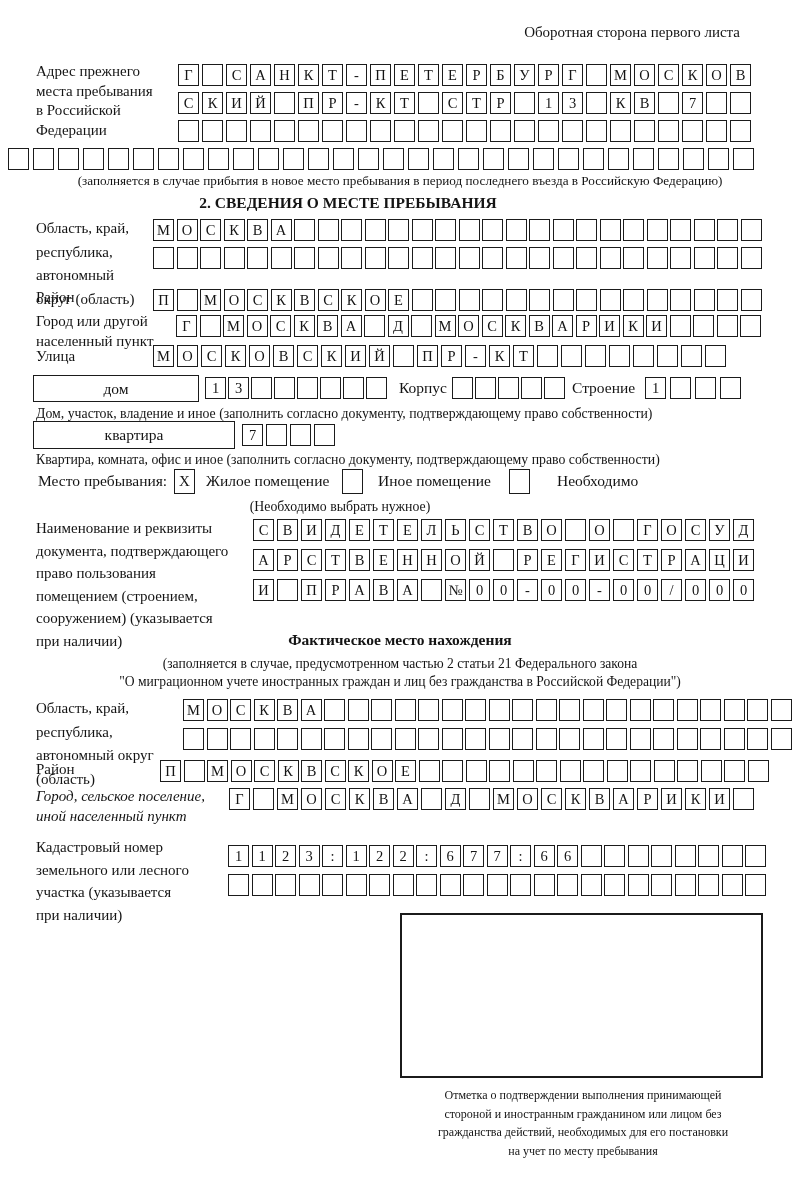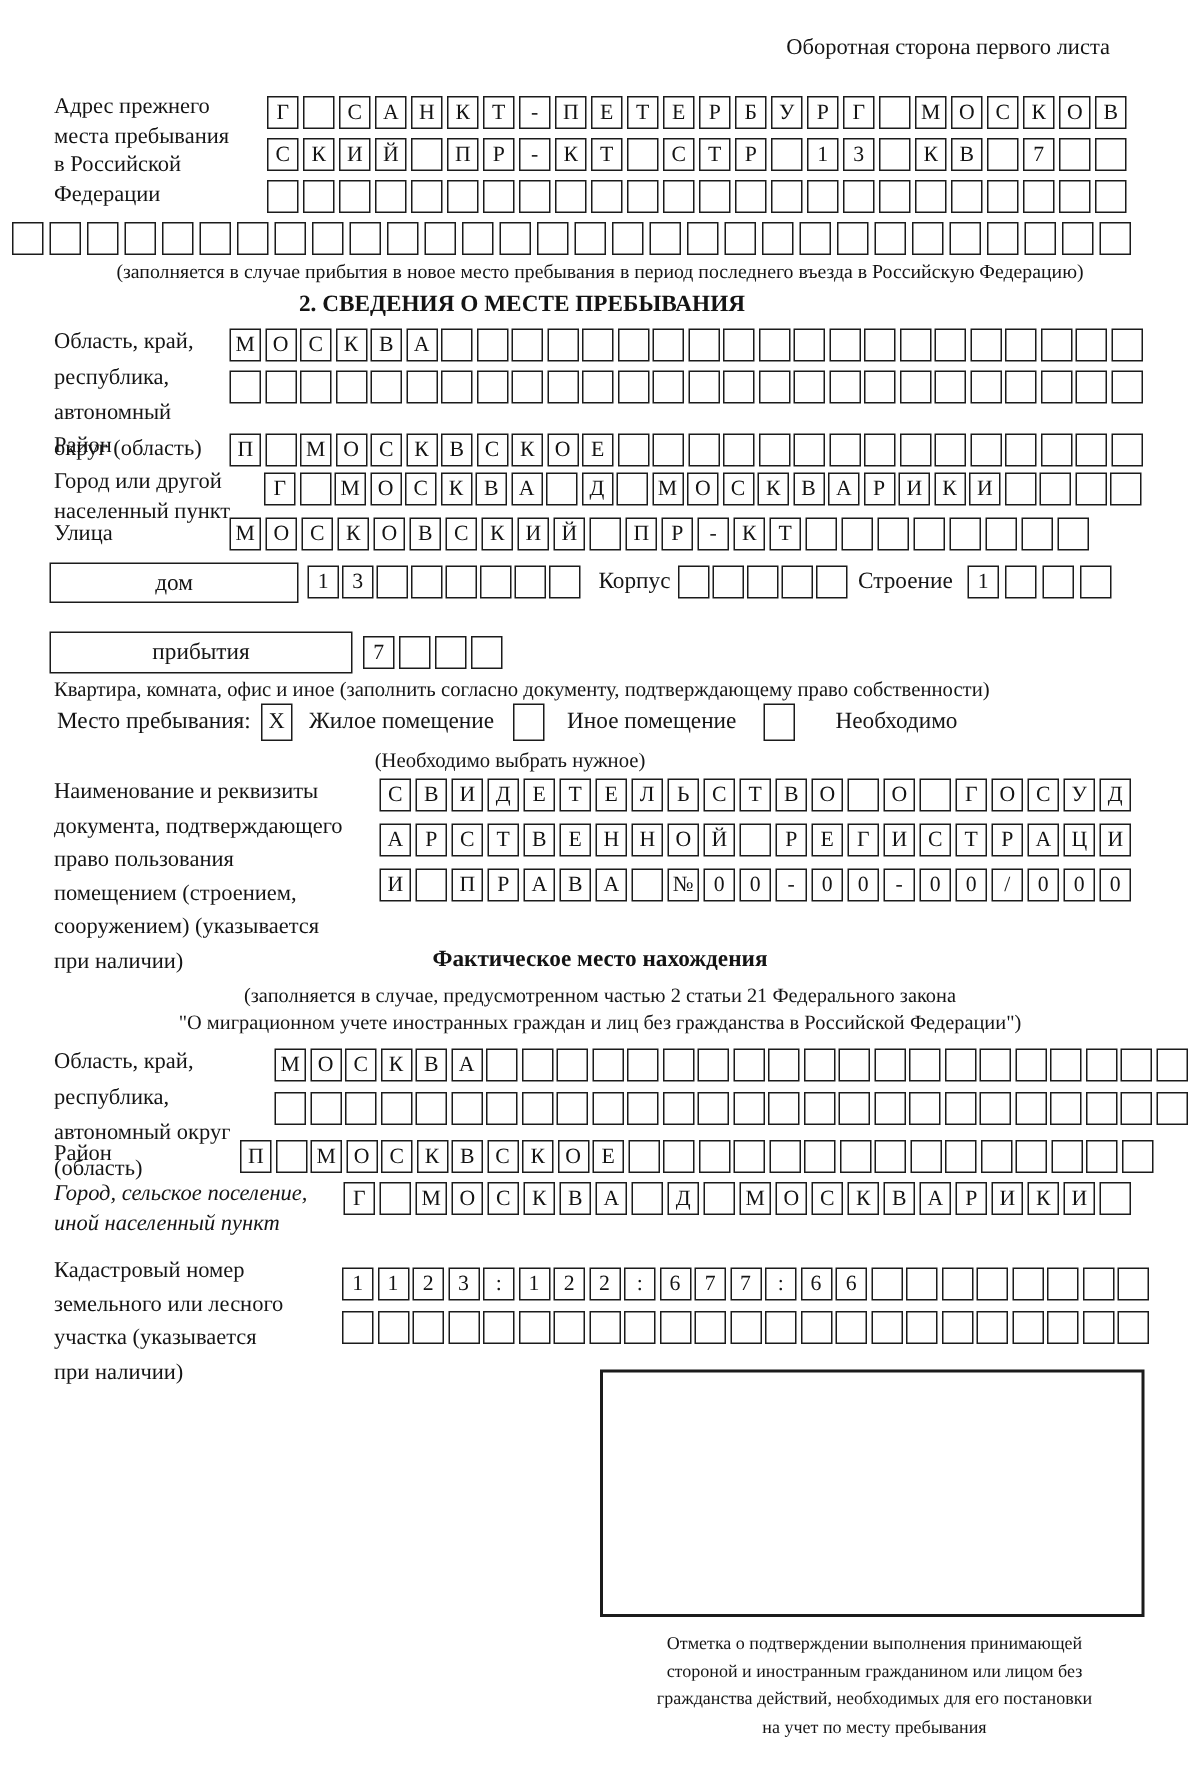--- a/index.html
+++ b/index.html
@@ -317,22 +317,23 @@
       <span class="cell"></span>
       <span class="cell"></span>
     </div>
   <div class="abs inlinelabel" style="top:379px;left:572px;">Строение</div>
   <div class="abs cellrow g4" style="top:377px;left:645px;">
       <span class="cell">1</span>
       <span class="cell"></span>
       <span class="cell"></span>
       <span class="cell"></span>
     </div>
-
-  <div class="abs fieldbox" style="top:421px;left:33px;width:202px;height:28px;">прибытия</div>
+  <div class="abs note" style="top:406px;left:36px;width:740px;font-size:13.8px;">Дом, участок, владение и иное (заполнить согласно документу, подтверждающему право собственности)</div>
+
+  <div class="abs fieldbox" style="top:421px;left:33px;width:202px;height:28px;">квартира</div>
   <div class="abs cellrow" style="top:424px;left:242px;">
       <span class="cell">7</span>
       <span class="cell"></span>
       <span class="cell"></span>
       <span class="cell"></span>
     </div>
   <div class="abs note" style="top:452px;left:36px;width:740px;font-size:13.8px;">Квартира, комната, офис и иное (заполнить согласно документу, подтверждающему право собственности)</div>
 
   <div class="abs inlinelabel" style="top:472px;left:38px;">Место пребывания:</div>
   <div class="abs checkbox" style="top:469px;left:174px;">X</div>

